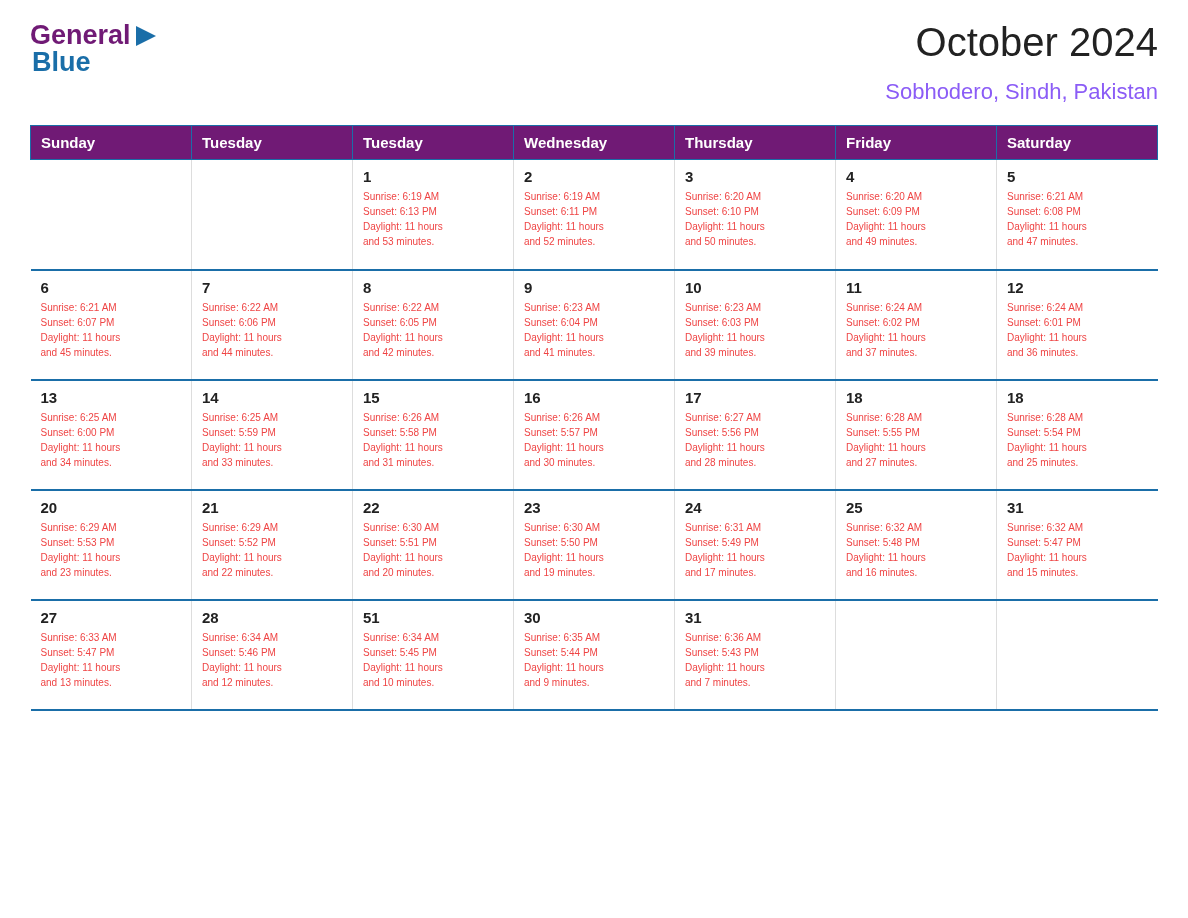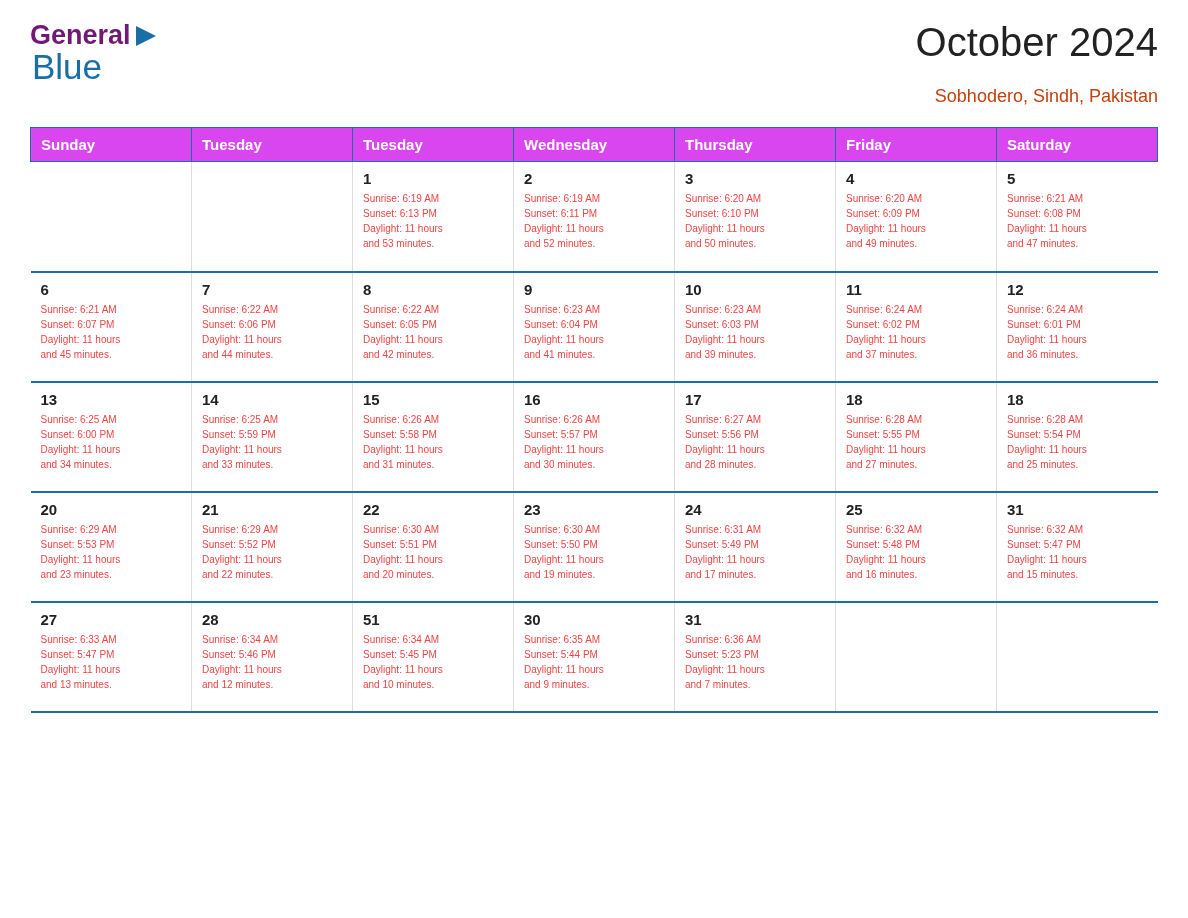--- a/index.html
+++ b/index.html
@@ -23,32 +23,32 @@
     .title-block {
       text-align: right;
     }
     .title-block h1 {
       font-size: 40px;
       font-weight: 300;
       color: #222;
       line-height: 1.1;
     }
     .title-block h2 {
-      font-size: 18px;
+      font-size: 22px;
       font-weight: 400;
-      color: #c2410c;
-      margin-top: 22px;
+      color: #8b5cf6;
+      margin-top: 15px;
     }
     table {
       width: 100%;
       border-collapse: collapse;
       table-layout: fixed;
     }
     thead tr {
-      background-color: #d946ef;
+      background-color: #701a75;
     }
     thead th {
       color: #ffffff;
       font-size: 15px;
       font-weight: 600;
       padding: 8px 10px;
       text-align: left;
       border: 1px solid #1a6ea8;
     }
     tbody tr {
@@ -83,21 +83,21 @@
 
 <div class="header">
   <div class="logo-wrap">
     <div class="logo-line1" style="display:flex;align-items:center;">
       <span style="font-size:27px;font-weight:bold;color:#701a75;font-family:Arial,sans-serif;">General</span>
       <svg width="28" height="28" viewBox="0 0 28 28" style="margin-left:1px;margin-top:0px;">
         <polygon points="4,4 24,14 4,24" fill="#1a6ea8"></polygon>
       </svg>
     </div>
     <div style="display:flex;align-items:center;margin-top:-4px;margin-left:2px;">
-      <span style="font-size:35px;font-weight:normal;color:#1a6ea8;font-family:Arial,sans-serif;">Blue</span>
+      <span style="font-size:27px;font-weight:bold;color:#1a6ea8;font-family:Arial,sans-serif;">Blue</span>
     </div>
   </div>
   <div class="title-block">
     <h1>October 2024</h1>
     <h2>Sobhodero, Sindh, Pakistan</h2>
   </div>
 </div>
 
 <table>
   <thead>
@@ -329,21 +329,21 @@
         <td>
           <span class="day-number">30</span>
           <div class="day-info" style="white-space: pre-line;">Sunrise: 6:35 AM
 Sunset: 5:44 PM
 Daylight: 11 hours
 and 9 minutes.</div>
         </td>
         <td>
           <span class="day-number">31</span>
           <div class="day-info" style="white-space: pre-line;">Sunrise: 6:36 AM
-Sunset: 5:23 PM
+Sunset: 5:43 PM
 Daylight: 11 hours
 and 7 minutes.</div>
         </td>
         <td></td>
         <td></td>
       </tr>
     </tbody>
 </table>
 
 </body></html>

